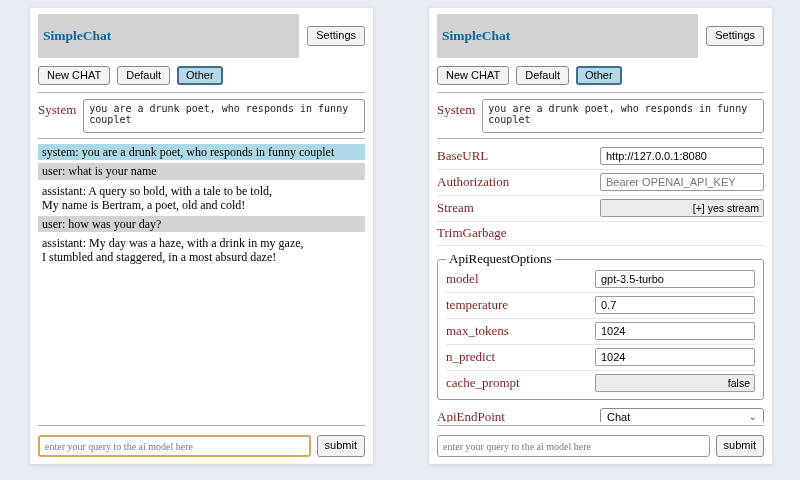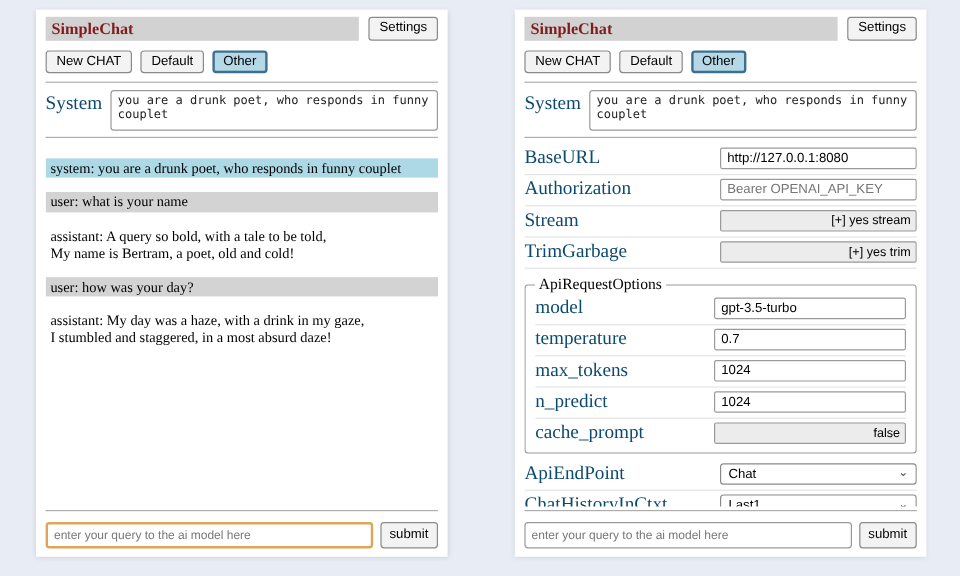--- a/index.html
+++ b/index.html
@@ -21,22 +21,22 @@
     padding: 6px 8px 7px 8px;
     display: flex; flex-direction: column;
     box-shadow: 0 1px 4px rgba(60,70,100,0.18);
   }
   
   .hrow { display: flex; align-items: center; gap: 8px; margin-bottom: 8px; }
   .titlebar {
     flex: 1;
     background: var(--titlebar-bg, #d2d2d2);
     font-weight: bold; font-size: 13.5px;
-    padding: 2px 5px;
-    color: #7f1d1d;
+    padding: 14px 5px;
+    color: #0369a1;
   }
   .btn {
     font-family: Liberation Sans, sans-serif;
     font-size: 11px;
     background: #f3f3f3;
     border: 1px solid #8a8a8a;
     border-radius: 3px;
     padding: 2px 8px;
     color: #000;
     line-height: 1.2;
@@ -46,39 +46,39 @@
     border: 2px solid #3d708f;
     background: var(--selected-session-bg, #b4d8e6);
     padding: 1px 7px;
   }
   hr.div {
     border: none; border-top: 1px solid #aeaeae;
     margin: 3px 0; width: 100%;
   }
   
   .sysrow { display: flex; gap: 7px; margin: 3px 0 2px 0; }
-  .slabel-serif { font-size: 16px; color: #0c4a6e; }
+  .slabel-serif { font-size: 13px; color: #7f1d1d; }
   .sysrow .slabel-serif { padding-top: 3px; }
   .systext {
     flex: 1; height: 26px;
     resize: none;
     border: 1px solid #9a9a9a; border-radius: 3px;
     font-family: "DejaVu Sans Mono", monospace;
     font-size: 10px; color: #222;
     padding: 3px 5px;
     box-sizing: content-box;
     overflow: hidden;
   }
   
   .main { flex: 1; overflow: hidden; margin-top: 2px; }
   
   .msg {
     font-size: 12px; line-height: 1.18;
     padding: 1px 4px; margin-bottom: 3px;
-    white-space: pre-line; color: #000; margin-top: 12px;
+    white-space: pre-line; color: #000;
   }
   .msg-system { background: var(--system-msg-bg, #add8e6); }
   .msg-user { background: var(--user-msg-bg, #d3d3d3); }
   .msg-assistant { background: transparent; }
   
   .srow {
     display: flex; align-items: center; justify-content: space-between;
     padding: 3px 0 4px 0;
     border-bottom: 1px solid #e4e4e4;
   }
@@ -110,21 +110,21 @@
     border: 1px solid #9a9a9a; border-radius: 3px;
     margin: 5px 0 5px 0; padding: 0 8px 3px 8px;
   }
   .fset legend { font-size: 13px; padding: 0 3px; }
   .fset .srow:last-child { border-bottom: none; }
   .fset .sctl { width: 160px; }
   
   .qrow { display: flex; gap: 6px; margin-top: 6px; align-items: stretch; }
   .qinput {
     flex: 1;
-    font-family: Liberation Sans, sans-serif;
+    font-family: Liberation Serif, serif;
     font-size: 10px; color: #222;
     border: 1px solid #9a9a9a; border-radius: 3px;
     padding: 2px 5px; height: 22px; box-sizing: border-box;
   }
   .qinput.focused { border: 2px solid var(--focus-border, #dda75b); }
   .qinput::placeholder { color: #777; opacity: 1; }
   .submit { padding: 2px 7px; }
 </style>
 </head>
 <body>
@@ -191,21 +191,20 @@
         <input class="sctl input" placeholder="Bearer OPENAI_API_KEY" style="">
       </div>
 
       <div class="srow">
         <span class="slabel-serif">Stream</span>
         <button class="sctl toggle">[+] yes stream</button>
       </div>
 
       <div class="srow">
         <span class="slabel-serif">TrimGarbage</span>
-        <button class="sctl toggle">[+] yes trim</button>
       </div>
 
       <fieldset class="fset">
         <legend>ApiRequestOptions</legend>
         <div class="srow">
           <span class="slabel-serif">model</span>
           <input class="sctl input" value="gpt-3.5-turbo" style="">
         </div>
         <div class="srow">
           <span class="slabel-serif">temperature</span>

